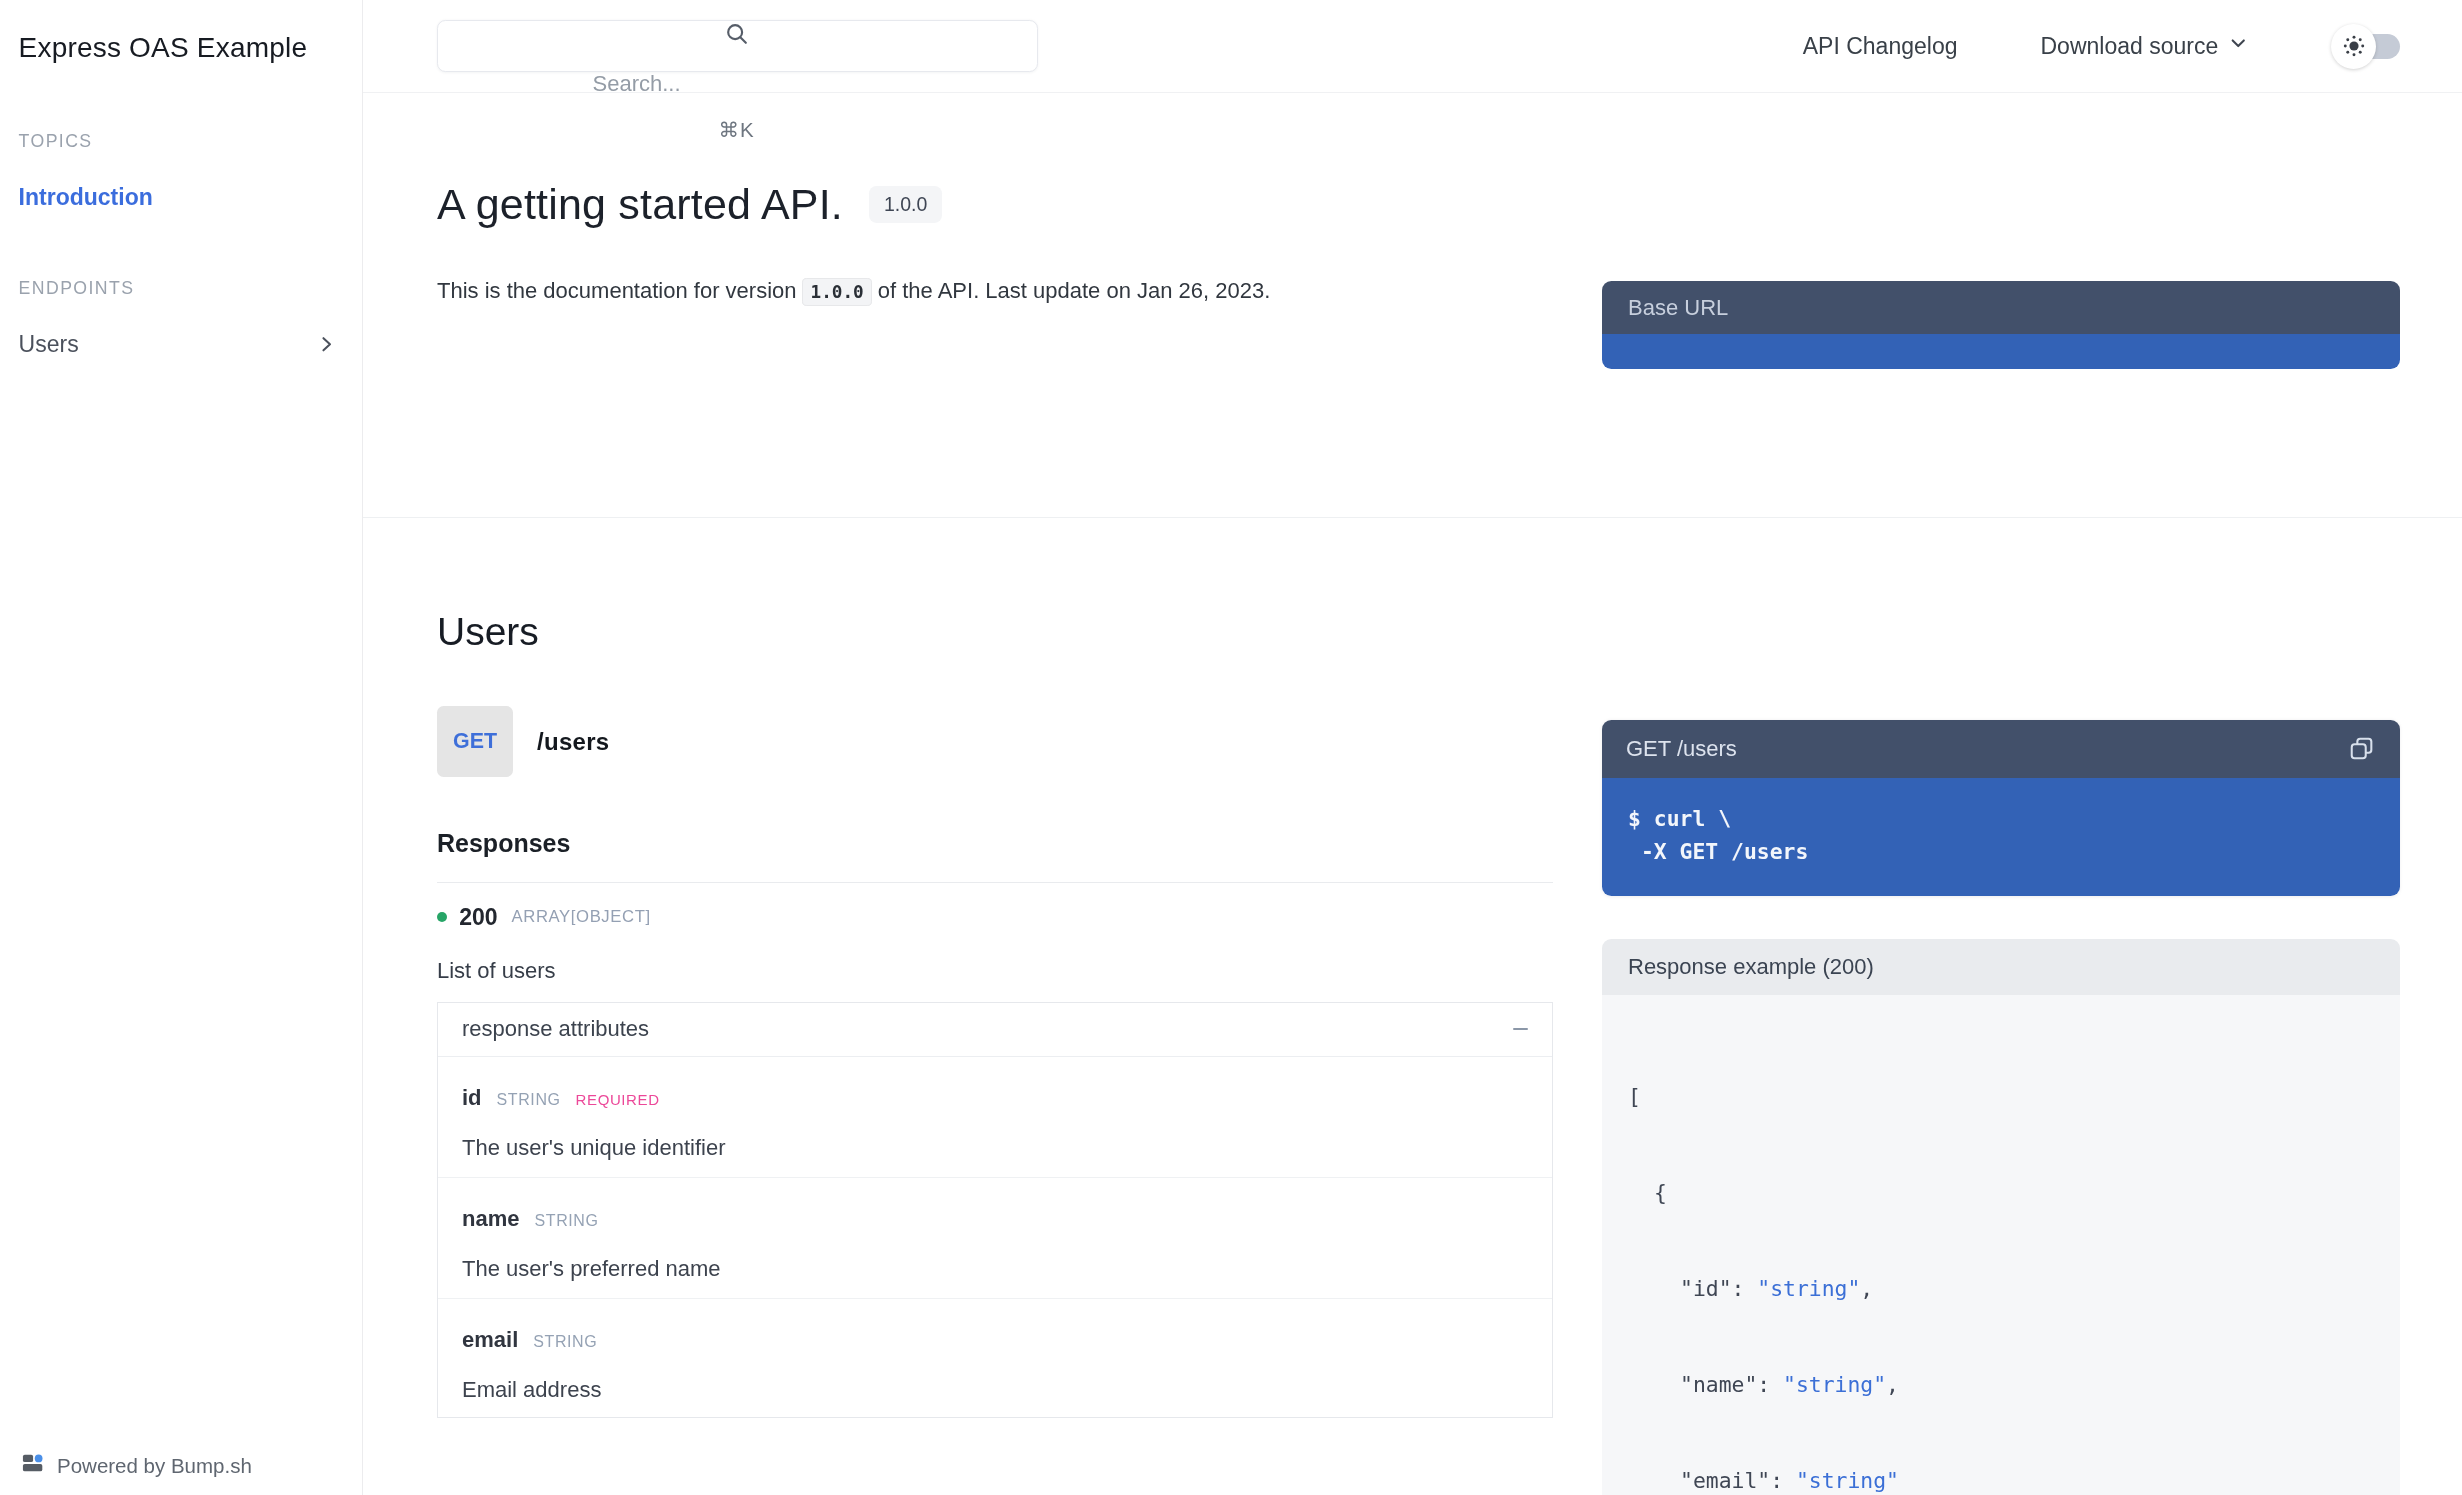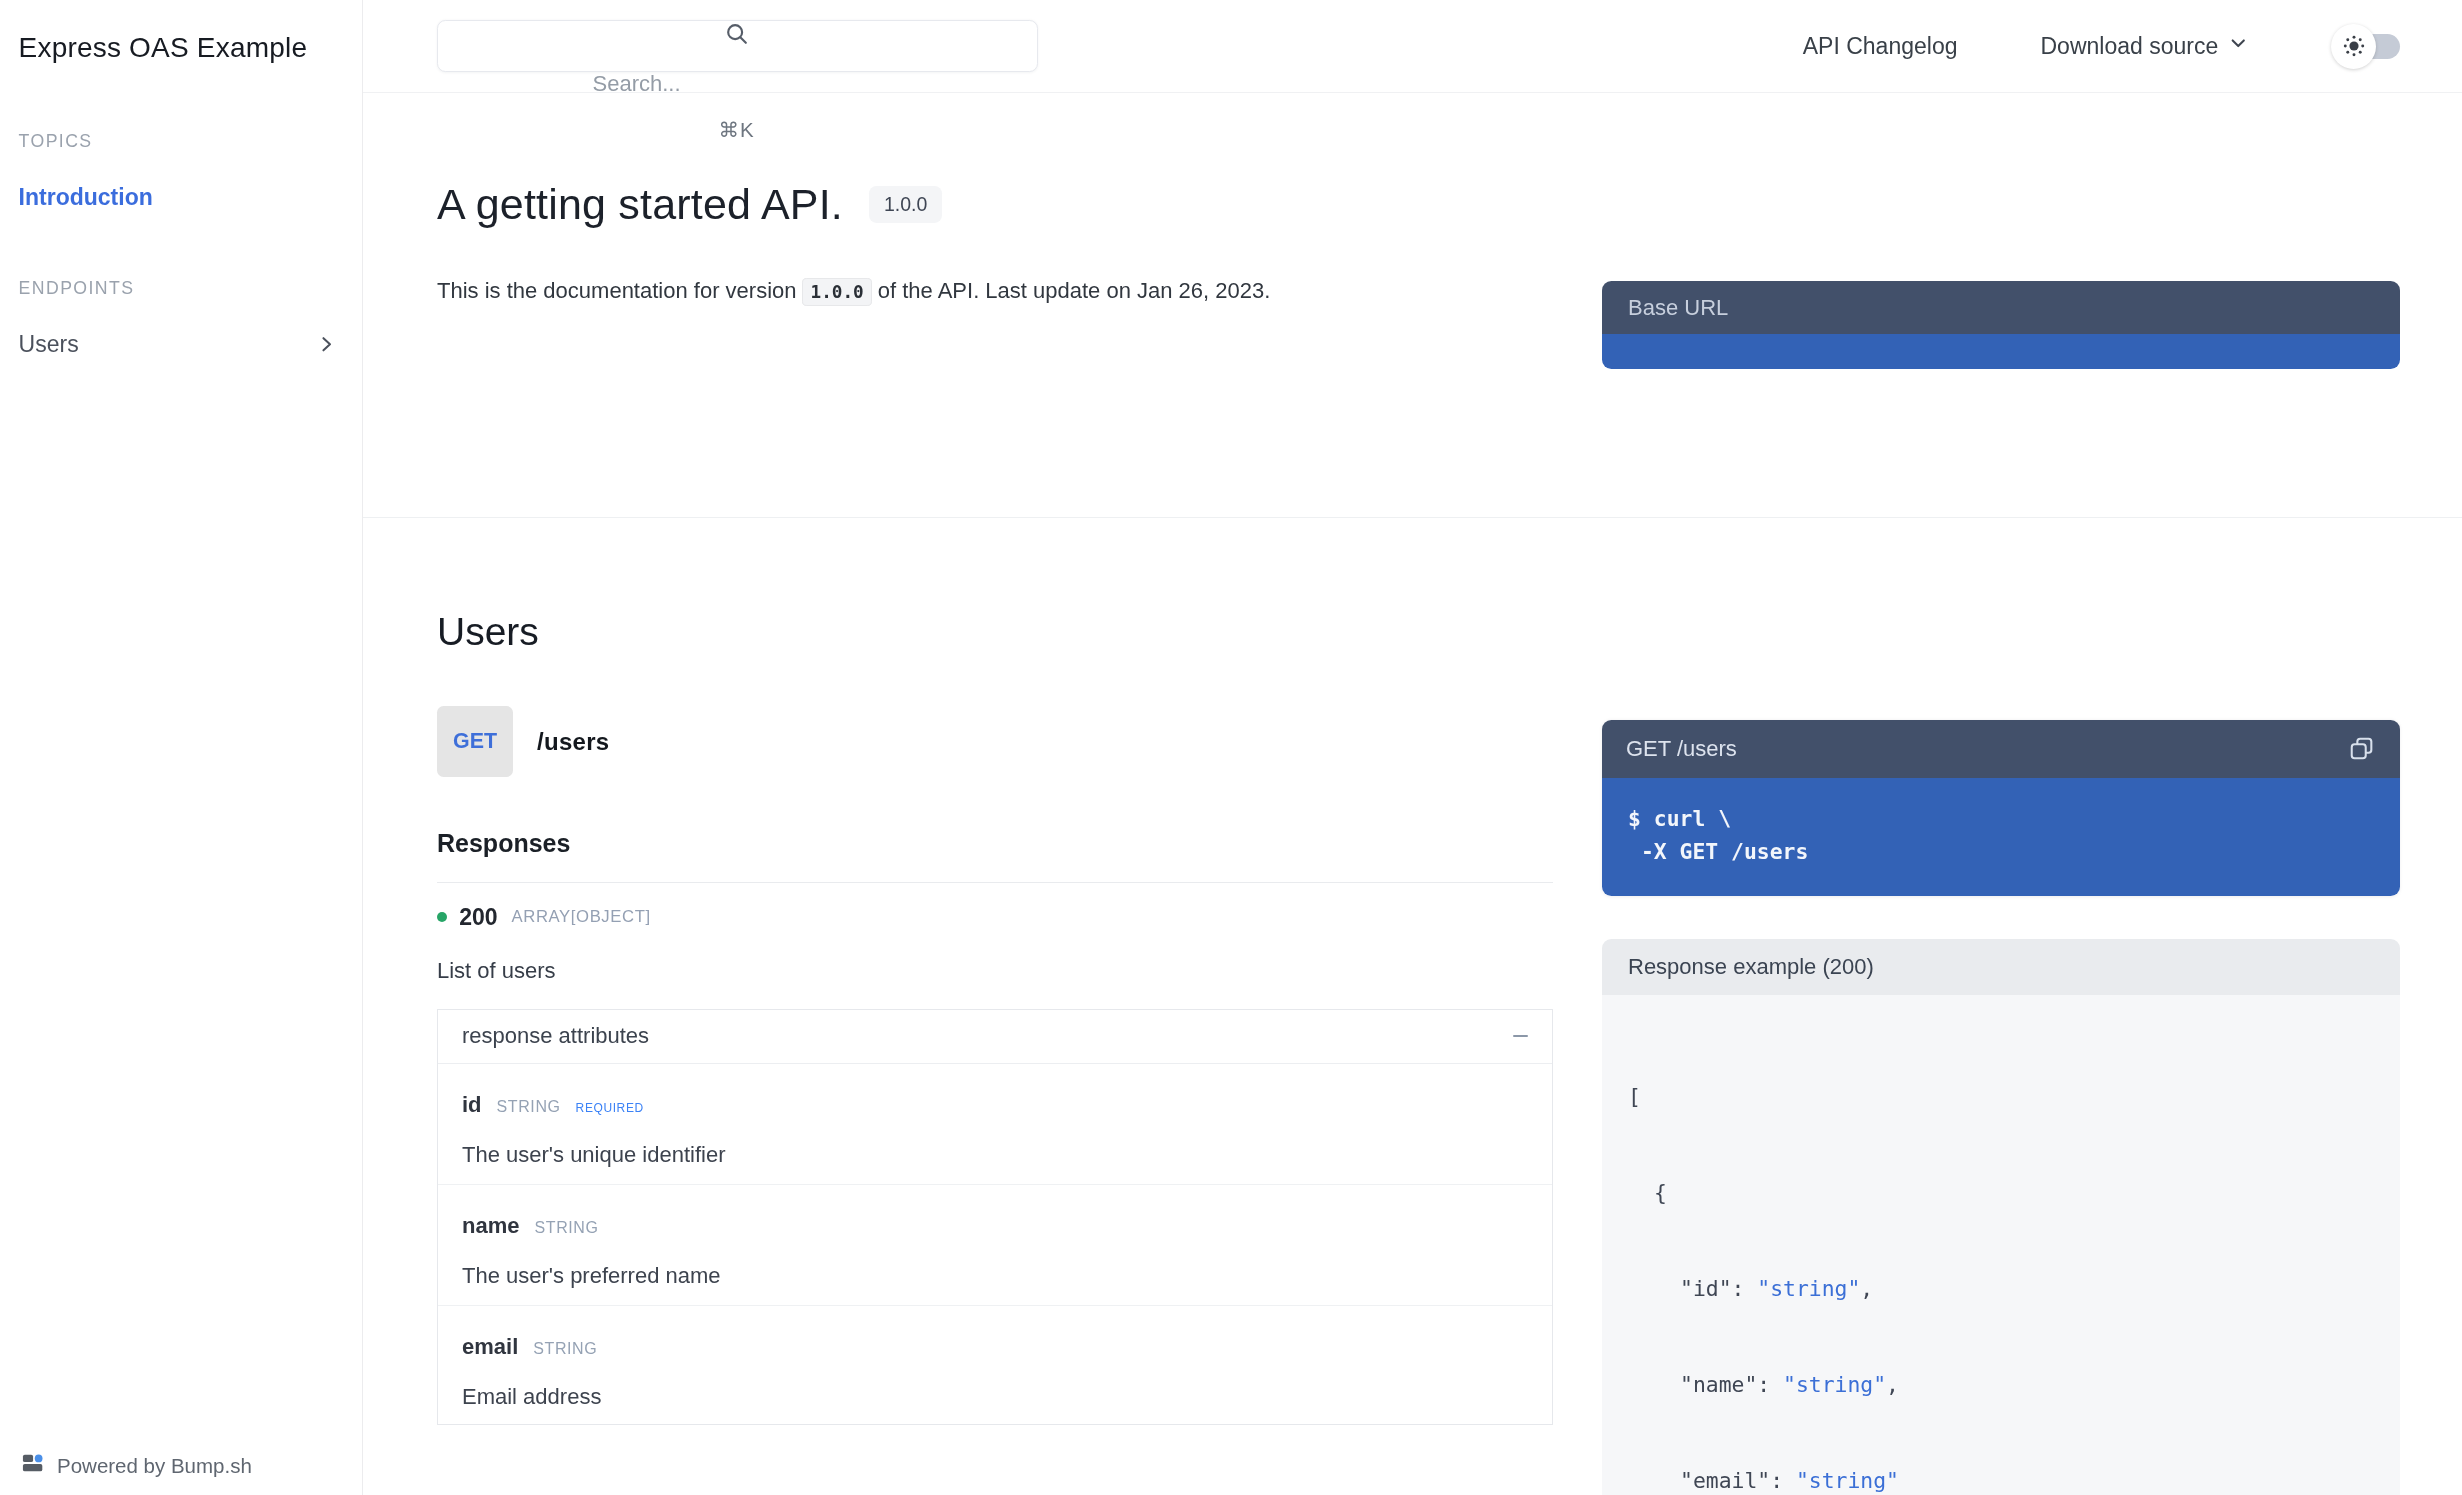--- a/index.html
+++ b/index.html
@@ -117,33 +117,33 @@
   }
   .endpoint-path { font-size:24px; font-weight:700; color:#14181e; letter-spacing:0.3px; }
   .responses-heading { margin-top:52px; font-size:25px; font-weight:700; color:#1b2027; }
   .responses-divider { margin-top:24px; border-top:0.9px solid #e9ebee; width:100%; }
   .status-row { margin-top:20.5px; display:flex; align-items:center; }
   .status-dot { width:10.2px; height:10.2px; border-radius:50%; background:#27a567; }
   .status-code { margin-left:12px; font-size:23px; font-weight:700; color:#23272f; }
   .status-type { margin-left:14px; font-size:16.7px; color:#94a0b3; letter-spacing:0.6px; }
   .status-desc { margin-top:27px; font-size:22px; color:#363d48; }
 
-  .attrs-panel { margin-top:25px; border:0.9px solid #e6e8ec; border-radius:0; background:#fff; }
+  .attrs-panel { margin-top:18px; border:0.9px solid #e6e8ec; border-radius:0; background:#fff; }
   .attrs-head {
     height:54px; display:flex; align-items:center; justify-content:space-between;
     padding:0 24px; border-bottom:0.9px solid #eceef1;
     font-size:22px; color:#3c434e; cursor:pointer;
   }
   .minus-icon { width:15px; height:2.8px; background:#8b97a8; border-radius:1.9px; }
   .attr-row { height:121px; padding:28px 24px 0; border-bottom:0.9px solid #eff1f3; }
   .attr-row:last-child { border-bottom:none; height:118px; }
   .attr-name-line { display:flex; align-items:baseline; gap:15px; }
   .attr-name { font-size:22px; font-weight:700; color:#30353f; }
   .attr-type { font-size:16px; color:#95a2b4; letter-spacing:0.6px; }
-  .attr-required { font-size:12px; color:#3b82f6; letter-spacing:0.6px; }
+  .attr-required { font-size:15px; color:#ec4899; letter-spacing:0.6px; }
   .attr-required:empty { display:none; }
   .attr-desc { margin-top:24px; font-size:22px; color:#3d434e; }
 
   
   .request-panel { margin-top:202px; box-shadow:0 0.9px 3.7px rgba(20,30,50,.08); }
   .request-head {
     background:#42506a; height:58px;
     display:flex; align-items:center; justify-content:space-between;
     padding:8px 24px;
     font-size:22px; color:#dde3ee;

